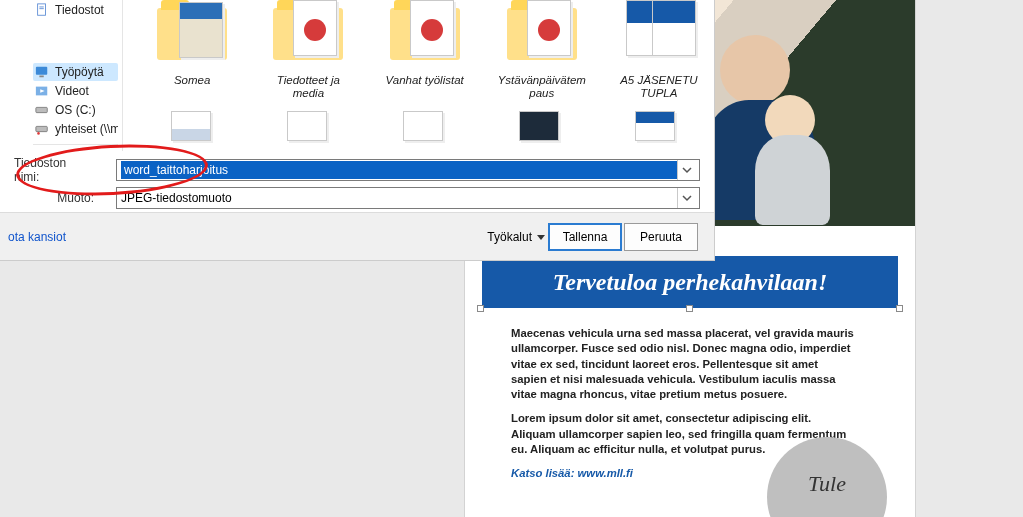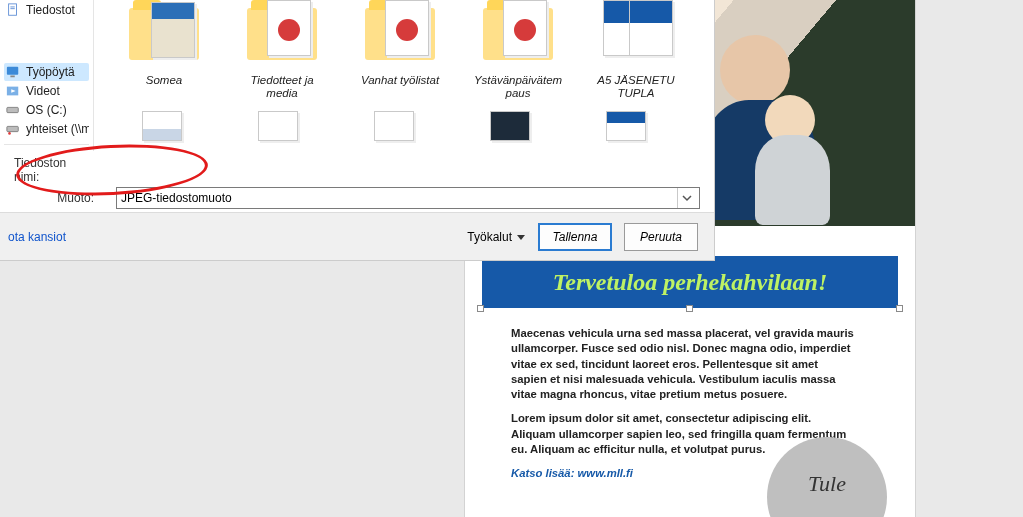--- a/index.html
+++ b/index.html
@@ -4,21 +4,21 @@
 <style>
   * { box-sizing: border-box; margin: 0; padding: 0; font-family: "Segoe UI", Tahoma, sans-serif; }
   body { width: 1023px; height: 517px; overflow: hidden; background: #fff; position: relative; }
 
   
   .dialog {
     position: absolute; top: 0; left: 0; width: 715px; height: 261px;
     background: #fff; border-right: 1px solid #ccc; border-bottom: 1px solid #ccc;
     display: flex; flex-direction: column;
   }
-  .dialog-body { flex: 1; display: flex; overflow: hidden; }
+  .dialog-body { flex: 1; display: flex; overflow: hidden; padding-left: 29px; }
   .sidebar {
     width: 94px; border-right: 1px solid #e5e5e5; padding: 0 4px 4px 4px;
     font-size: 12px; color: #222; background: #fff;
   }
   .side-item {
     display: flex; align-items: center; gap: 6px;
     padding: 2px 2px; margin: 1px 0; border-radius: 2px; cursor: pointer;
     white-space: nowrap; overflow: hidden;
   }
   .side-item.selected { background: #cde8ff; margin-top: 44px; }
@@ -79,30 +79,30 @@
   .field-input input {
     flex: 1; border: none; outline: none; font-size: 12px; height: 18px;
   }
   .field-input.sel input { background: #0a62c4; color: #fff; padding: 0 3px; }
   .dd-btn {
     width: 18px; height: 20px; display: flex; align-items: center; justify-content: center;
     border-left: 1px solid #c9c9c9; cursor: pointer;
   }
   .dialog-footer {
     height: 48px; background: #f0f0f0; border-top: 1px solid #dcdcdc;
-    display: flex; align-items: center; padding: 0 16px 0 8px; gap: 12px;
+    display: flex; align-items: center; padding: 0 16px 0 8px; gap: 2px;
     font-size: 12px;
   }
   .footer-left { flex: 0 0 auto; color: #1155cc; cursor: pointer; }
   .spacer { flex: 1; }
   .tools { display: flex; align-items: center; gap: 4px; cursor: pointer; }
   .btn {
     min-width: 74px; height: 28px; border: 1px solid #9a9a9a; background: #fdfdfd;
     display: flex; align-items: center; justify-content: center; cursor: pointer;
-    font-size: 12px; padding: 0 12px; font-style: italic;
+    font-size: 12px; padding: 0 12px;
   }
   .btn.primary { border: 2px solid #2a7bd1; }
   
   .redcircle {
     position: absolute; border: 3px solid #e21b1b; border-radius: 50%;
     pointer-events: none;
   }
 
   
   .workspace {
@@ -121,21 +121,21 @@
   
   .person1 { position:absolute; left:255px; top:35px; width:70px; height:70px; background:#e7c6a8; border-radius:50%; }
   .person1b{ position:absolute; left:240px; top:100px; width:110px; height:120px; background:#153a66; border-radius:40% 40% 10% 10%; }
   .person2 { position:absolute; left:300px; top:95px; width:50px; height:50px; background:#f2d9bb; border-radius:50%; }
   .person2b{ position:absolute; left:290px; top:135px; width:75px; height:90px; background:#cfd3d6; border-radius:40% 40% 10% 10%; }
   .sel-handle {
     position:absolute; width:7px; height:7px; background:#fff; border:1px solid #8a8a8a;
   }
   .banner {
     position: absolute; top: 256px; left: 17px; right: 17px; height: 52px;
-    background: #1659a8; color: #bef264; display: flex; align-items: center;
+    background: #1659a8; color: #ffffff; display: flex; align-items: center;
     justify-content: center; font-family: Georgia, serif; font-style: italic;
     font-weight: 700; font-size: 24px;
   }
   .doc-text {
     position: absolute; top: 326px; left: 46px; right: 60px;
     font-size: 11.3px; color: #222; font-weight: 600; line-height: 1.35;
   }
   .doc-text p { margin-bottom: 9px; }
   .doc-link { color: #1659a8; font-style: italic; font-weight: 700; }
   .circle-badge {
@@ -296,20 +296,28 @@
         <div class="thumb">
             <div class="mini-doc blue" style="left:20px;top:0"></div>
           </div>
       </div>
     </div>
   </div>
 
   <div class="fields">
     <div class="field-row">
       <div class="field-label">Tiedoston nimi:</div>
+      <div class="field-input sel">
+        <input type="text" value="word_taittoharjoitus" style="">
+        <div class="dd-btn">
+          <svg viewBox="0 0 10 10" width="10" height="10">
+              <polyline points="1,3 5,7 9,3" fill="none" stroke="#555" stroke-width="1.5"></polyline>
+            </svg>
+        </div>
+      </div>
     </div>
     <div class="field-row">
       <div class="field-label" style="text-align:right">Muoto:</div>
       <div class="field-input">
         <input type="text" readonly="" value="JPEG-tiedostomuoto" style="">
         <div class="dd-btn">
           <svg viewBox="0 0 10 10" width="10" height="10">
               <polyline points="1,3 5,7 9,3" fill="none" stroke="#555" stroke-width="1.5"></polyline>
             </svg>
         </div>

